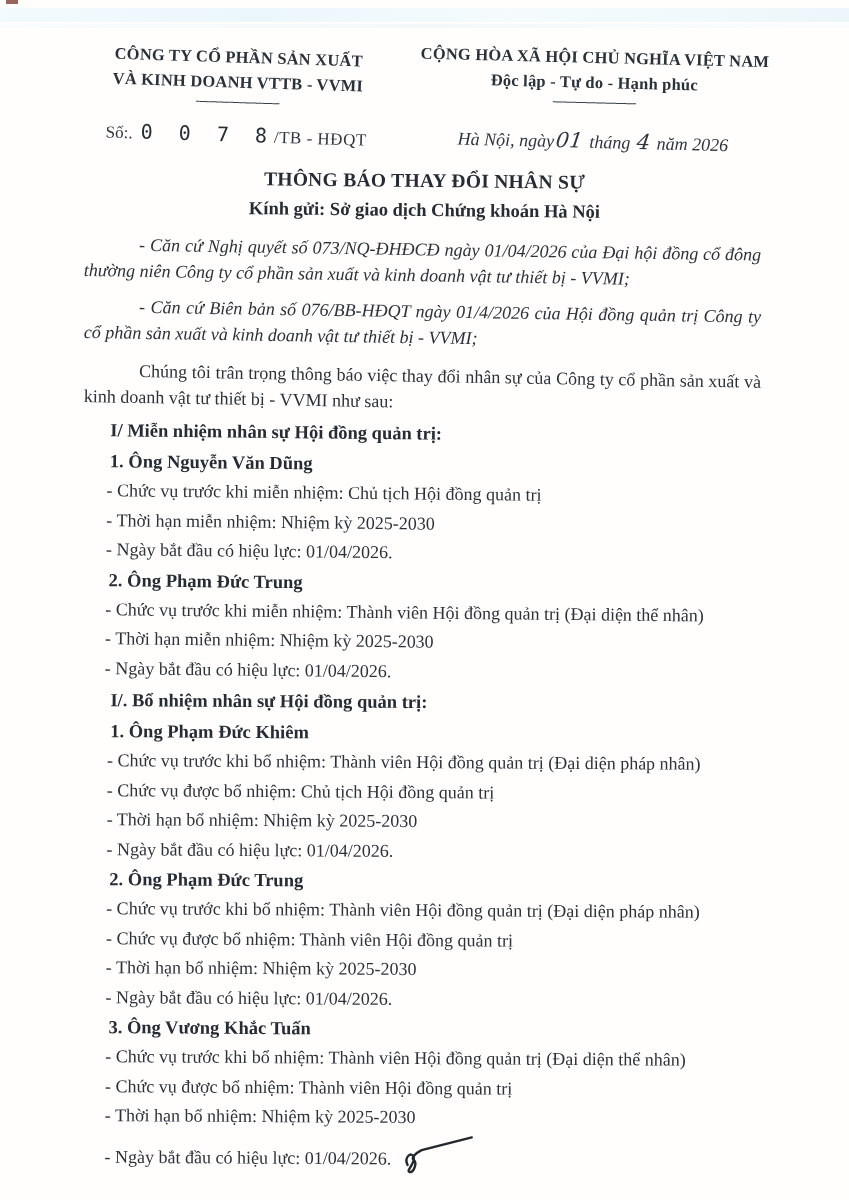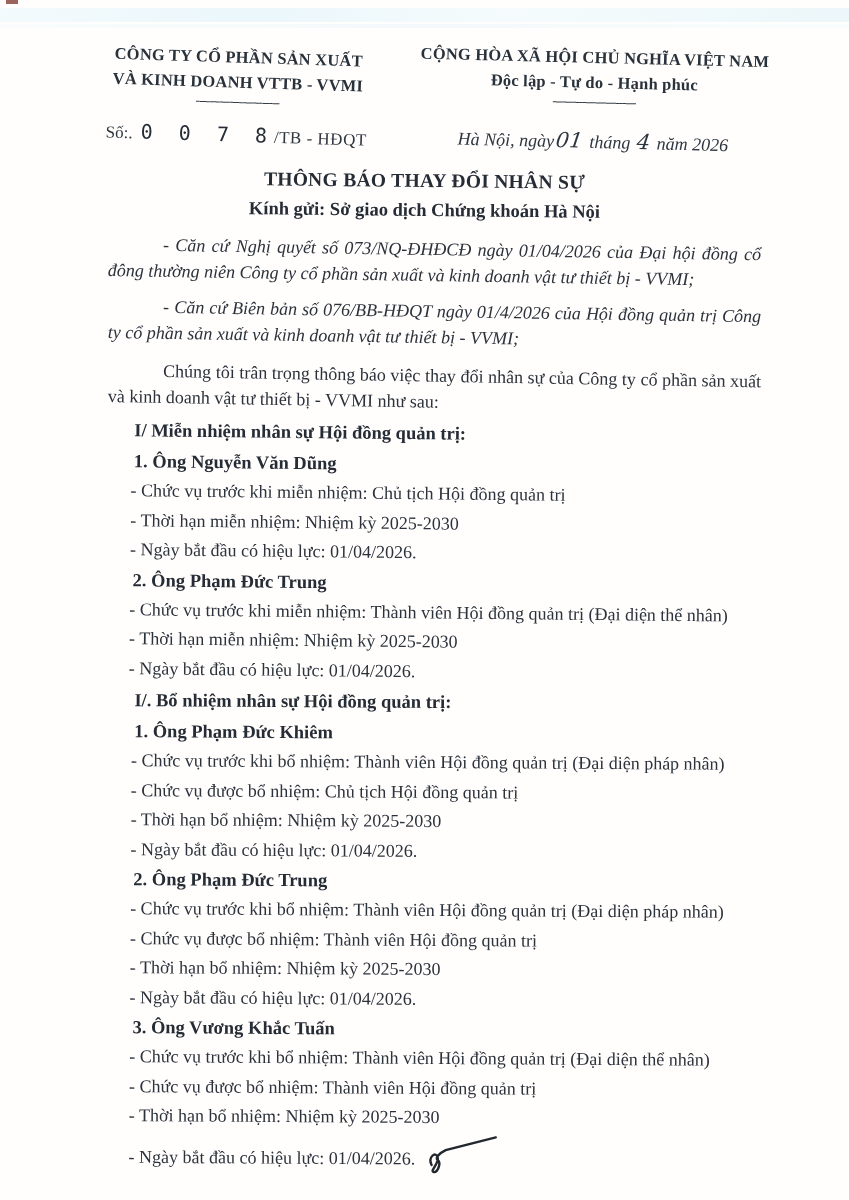--- a/index.html
+++ b/index.html
@@ -29,21 +29,21 @@
   .so-line{margin-top:16px;font-size:17px;color:#2e3640;}
   .so-label{font-size:17px;}
   .stamp-digits{font-family:"DejaVu Sans Mono",monospace;font-size:20px;letter-spacing:7px;margin-left:8px;color:#262d36;}
   .so-suffix{font-size:17px;letter-spacing:.5px;}
   .date-line{margin-top:22px;font-style:italic;font-size:18px;color:#2e3640;white-space:nowrap;}
   .hand{font-family:"DejaVu Serif",serif;font-style:italic;font-size:21px;display:inline-block;transform:skewX(-6deg);margin:0 2px;}
 
   .title{margin-top:22px;text-align:center;font-weight:bold;font-size:19.5px;letter-spacing:.3px;transform:rotate(.6deg);color:#262c35;}
   .recipient{margin-top:8px;text-align:center;font-weight:bold;font-size:18.5px;transform:rotate(.6deg);color:#262c35;}
 
-  .bodywrap{padding:0 88px 0 84px;margin-left:24px;}
+  .bodywrap{padding:0 88px 0 84px;}
   .preamble{margin:10px 0 0 0;font-style:italic;font-size:18px;line-height:26px;text-indent:55px;text-align:justify;transform:rotate(.9deg);transform-origin:left center;color:#2c323b;}
   .intro{margin:12px 0 0 0;font-size:18px;line-height:26px;text-indent:55px;text-align:justify;transform:rotate(1deg);transform-origin:left center;color:#2c323b;}
 
   .section{margin-top:10px;}
   .sec-a{transform:rotate(.6deg);transform-origin:left center;}
   .sec-b{transform:rotate(.35deg);transform-origin:left center;}
   .sec-heading{font-weight:bold;font-size:18.5px;line-height:23px;margin:8px 0 6px 25px;color:#262c35;}
   .person-name{font-weight:bold;font-size:18.5px;line-height:22px;margin:8px 0 8px 25px;color:#262c35;}
   .detail-line{font-size:18px;line-height:21px;margin:0 0 8.5px 22px;color:#2c323b;}
   .last-line{white-space:nowrap;}

